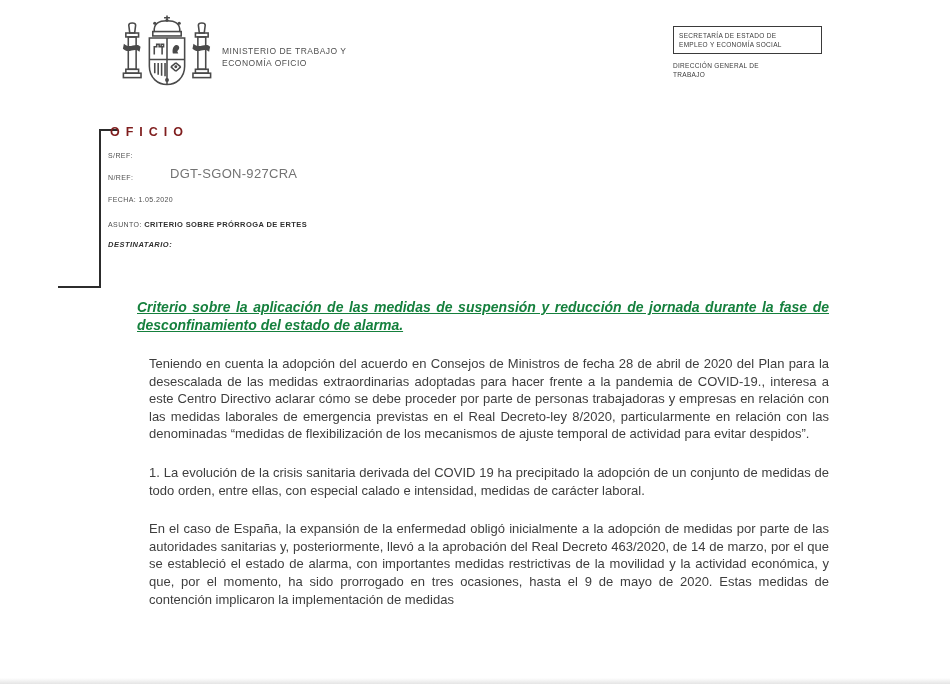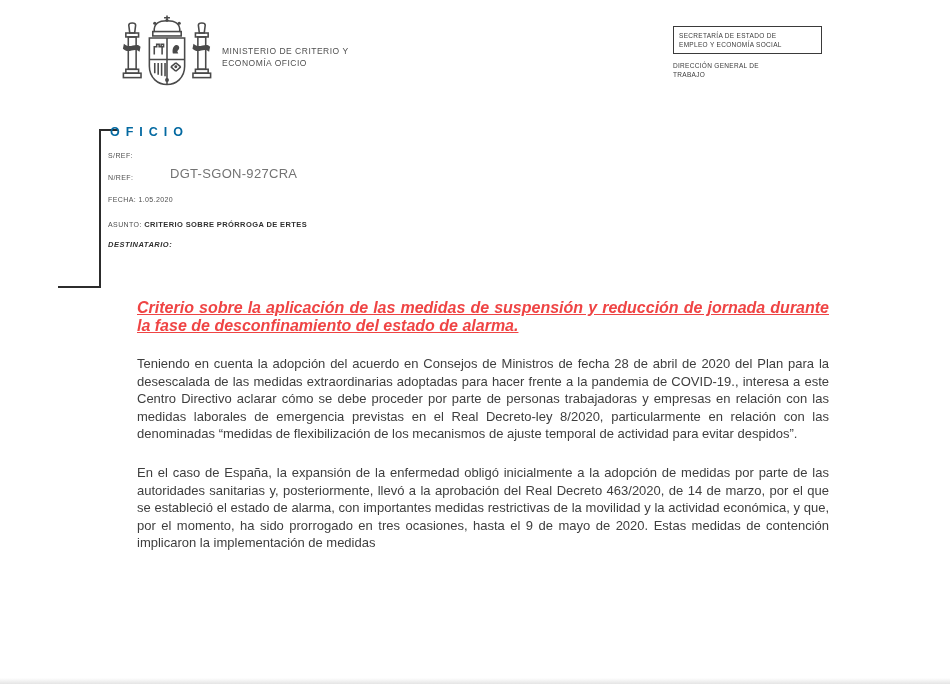--- a/index.html
+++ b/index.html
@@ -32,21 +32,21 @@
     position: absolute; left: 673px; top: 61px;
     font-size: 6.5px; line-height: 9px; letter-spacing: 0.3px;
     color: #3a3a3a;
   }
 
   
   .bracket { position: absolute; left: 55px; top: 122px; }
   .oficio-heading {
     position: absolute; left: 110px; top: 125px;
     font-size: 12.5px; font-weight: bold; letter-spacing: 6px;
-    color: #0369a1;
+    color: #7f1d1d;
   }
   .ref-label {
     position: absolute; left: 108px;
     font-size: 7px; letter-spacing: 0.4px; color: #4f4f4f;
   }
   .ref-sref  { top: 152px; }
   .ref-nref  { top: 174px; }
   .ref-fecha { top: 196px; }
   .ref-asunto { top: 220px; }
   .ref-asunto .bold-val, .ref-dest {
@@ -61,28 +61,28 @@
     position: absolute; left: 170px; top: 166px;
     font-size: 13px; color: #737373; letter-spacing: 0.3px;
   }
 
   
   .doc-body {
     position: absolute; left: 137px; top: 299px; width: 692px;
   }
   .doc-title {
     margin: 0 0 21px 0;
-    font-size: 16px; line-height: 17.5px;
+    font-size: 14px; line-height: 17.5px;
     font-weight: bold; font-style: italic;
     text-decoration: underline;
     text-align: justify;
-    color: #ef4444;
+    color: #15803d;
   }
   .doc-par {
-    margin: 0 0 21px 0;
+    margin: 0 0 21px 12px;
     font-size: 13px; line-height: 17.6px;
     text-align: justify;
     color: #3e3e3e;
   }
 
   .cutoff-shade {
     position: absolute; left: 0; right: 0; bottom: 0; height: 6px;
     background: linear-gradient(#ffffff, #d9d9d9);
     opacity: 0.7;
   }
@@ -129,21 +129,21 @@
       <rect class="ln" x="79" y="22" width="13" height="4"></rect>
       <rect class="ln" x="81.5" y="26" width="8" height="33"></rect>
       <rect class="ln" x="79" y="59" width="13" height="4"></rect>
       <rect class="ln" x="76.5" y="63" width="18" height="4.5"></rect>
       <path class="ln" d="M82 14 C82 11 89 11 89 14 L88 22 H83 Z"></path>
       <path class="fl" d="M77 33 C83 39 89 31 94 36 L93 41 C87 36 82 44 76 38 Z"></path>
     </svg>
   </div>
 
   <div class="ministry">
-    <div>MINISTERIO DE CRITERIO Y</div>
+    <div>MINISTERIO DE TRABAJO Y</div>
     <div>ECONOMÍA OFICIO</div>
   </div>
 
   <div class="secretaria-box">
     <div>SECRETARÍA DE ESTADO DE</div>
     <div>EMPLEO Y ECONOMÍA SOCIAL</div>
   </div>
 
   <div class="direccion">
     <div>DIRECCIÓN GENERAL DE</div>
@@ -168,17 +168,18 @@
   <div class="ref-label ref-asunto">
     <span>ASUNTO:</span>
     <span class="bold-val">CRITERIO SOBRE PRÓRROGA DE ERTES</span>
   </div>
 
   <div class="ref-dest">DESTINATARIO:</div>
 
   <div class="doc-body">
     <h2 class="doc-title">Criterio sobre la aplicación de las medidas de suspensión y reducción de jornada durante la fase de desconfinamiento del estado de alarma.</h2>
     <p class="doc-par">Teniendo en cuenta la adopción del acuerdo en Consejos de Ministros de fecha 28 de abril de 2020 del Plan para la desescalada de las medidas extraordinarias adoptadas para hacer frente a la pandemia de COVID-19., interesa a este Centro Directivo aclarar cómo se debe proceder por parte de personas trabajadoras y empresas en relación con las medidas laborales de emergencia previstas en el Real Decreto-ley 8/2020, particularmente en relación con las denominadas “medidas de flexibilización de los mecanismos de ajuste temporal de actividad para evitar despidos”.</p>
+    <p class="doc-par">1. La evolución de la crisis sanitaria derivada del COVID 19 ha precipitado la adopción de un conjunto de medidas de todo orden, entre ellas, con especial calado e intensidad, medidas de carácter laboral.</p>
     <p class="doc-par">En el caso de España, la expansión de la enfermedad obligó inicialmente a la adopción de medidas por parte de las autoridades sanitarias y, posteriormente, llevó a la aprobación del Real Decreto 463/2020, de 14 de marzo, por el que se estableció el estado de alarma, con importantes medidas restrictivas de la movilidad y la actividad económica, y que, por el momento, ha sido prorrogado en tres ocasiones, hasta el 9 de mayo de 2020. Estas medidas de contención implicaron la implementación de medidas</p>
   </div>
 
   <div class="cutoff-shade"></div>
 </div>
 
 </body></html>

